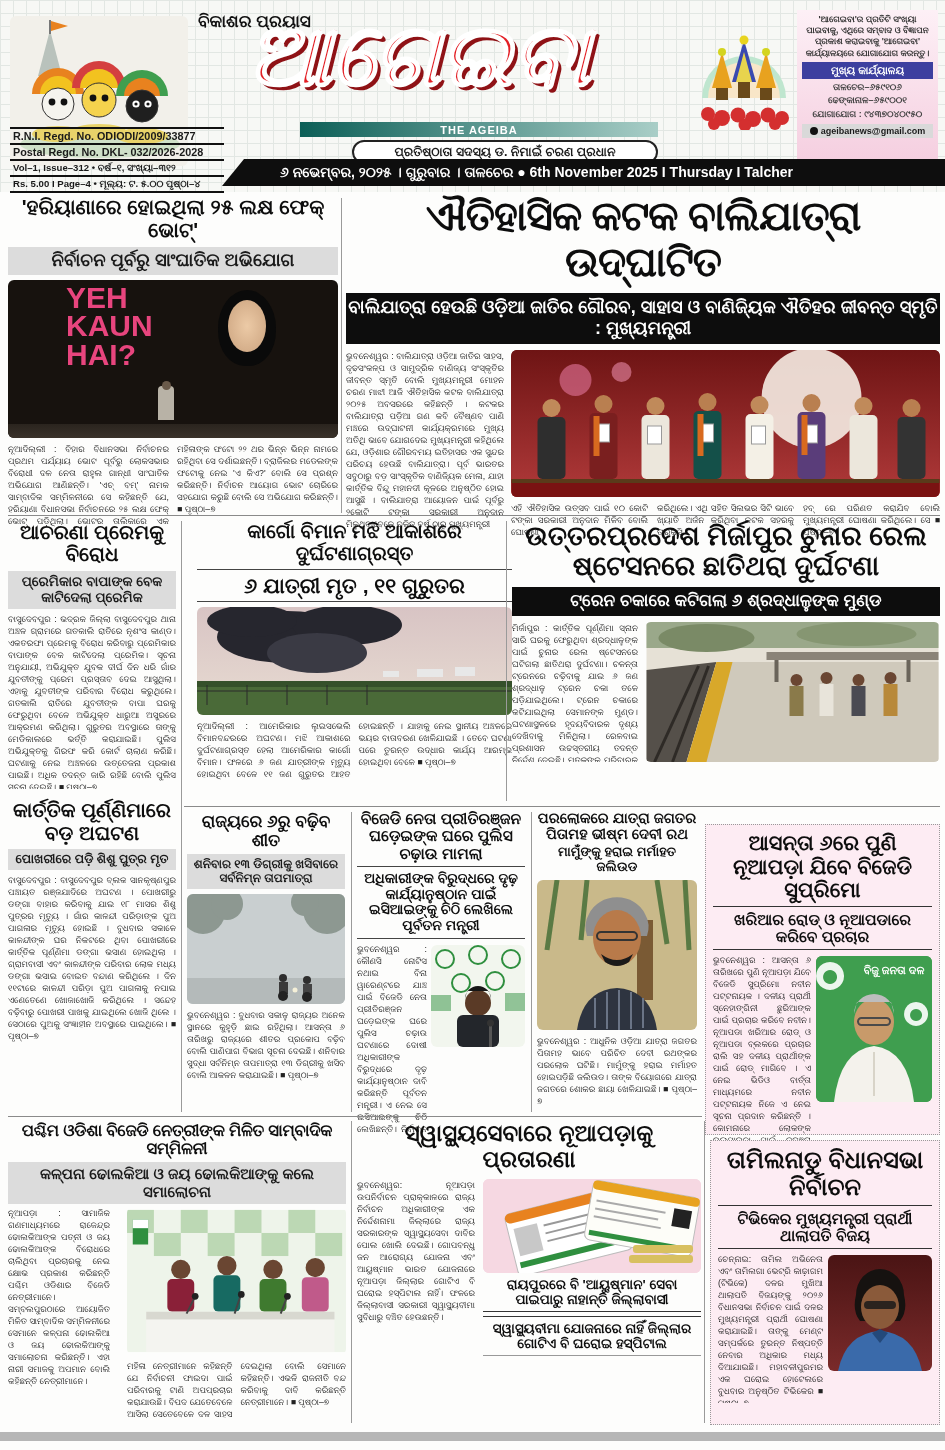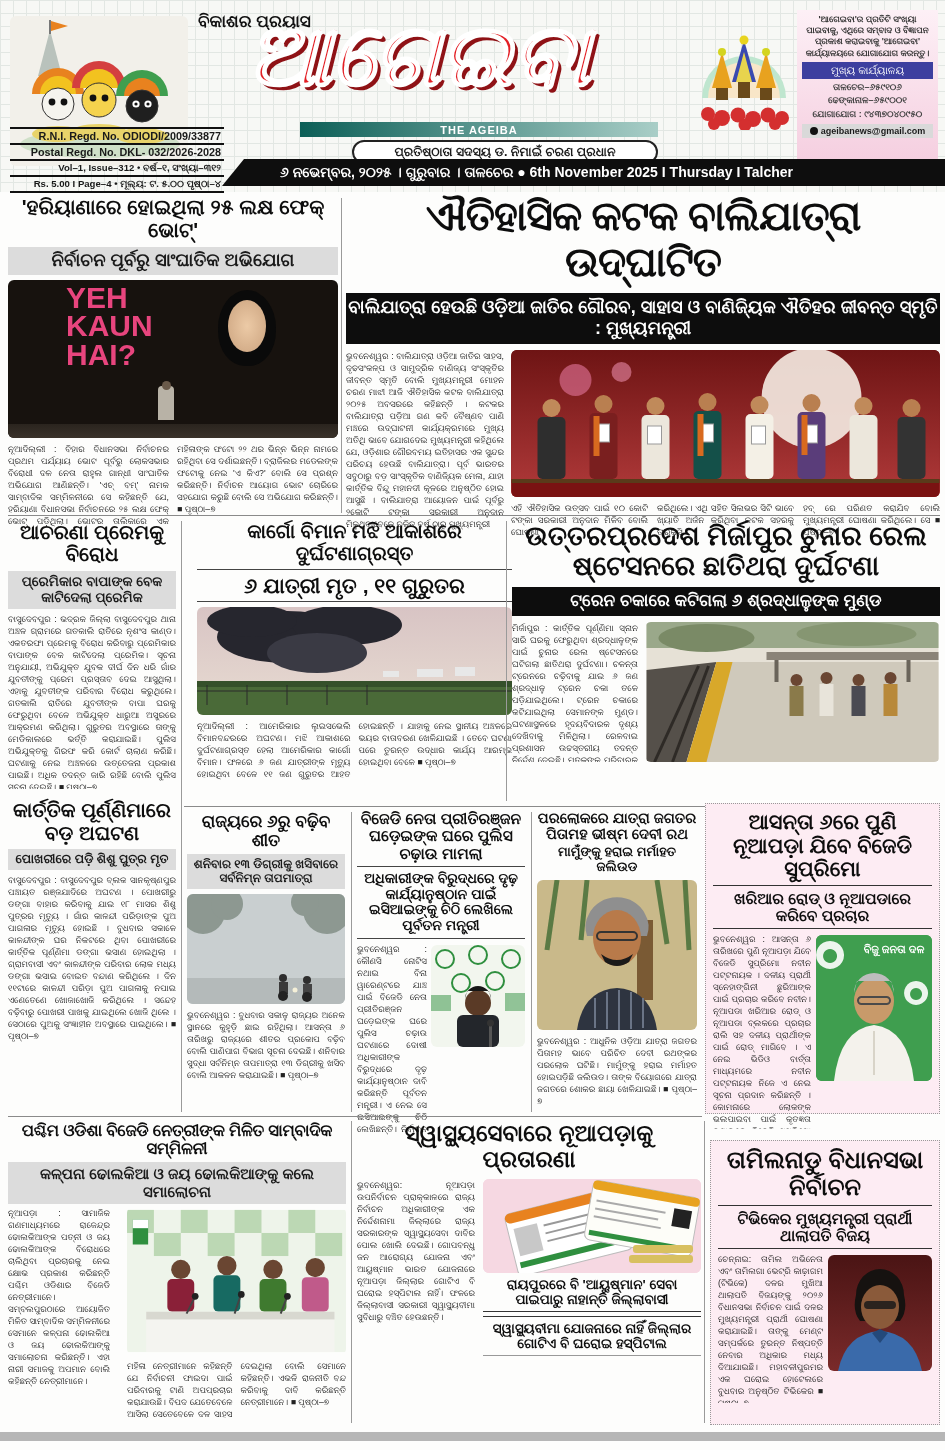--- a/index.html
+++ b/index.html
@@ -11,29 +11,29 @@
     background-size:13px 13px;}
   .tagline{position:absolute;left:198px;top:12px;font-weight:bold;font-size:17px;color:#111;}
   .logo{position:absolute;left:248px;top:6px;width:480px;font-size:86px;font-weight:900;font-style:italic;
     color:#e31e24;-webkit-text-stroke:2px #fff;text-shadow:4px 4px 0 #8f1216;white-space:nowrap;}
   .tealbar{position:absolute;left:300px;top:122px;width:358px;height:15px;
     background:linear-gradient(90deg,#0c5f57,#a9cec7);display:flex;align-items:center;justify-content:center;}
   .tealbar span{color:#fff;font-weight:bold;font-size:11px;letter-spacing:1px;}
   .founder{position:absolute;left:352px;top:140px;width:302px;height:20px;border:2px solid #222;border-radius:12px;
     background:#fff;font-size:12.5px;font-weight:bold;display:flex;align-items:center;justify-content:center;}
   .regblock{position:absolute;left:10px;top:127px;width:214px;border-top:2px solid #111;}
-  .regrow{border-bottom:2px solid #111;font-weight:bold;padding:1px 3px;white-space:nowrap;overflow:hidden;text-align:right;}
+  .regrow{border-bottom:2px solid #111;font-weight:bold;padding:1px 3px;white-space:nowrap;overflow:hidden;}
   .regrow.b{font-size:10.8px;} .regrow.s{font-size:9.6px;}
   .dateband{position:absolute;left:222px;top:159px;width:723px;height:27px;background:#0e0e0e;color:#fff;
     font-weight:bold;font-size:14px;line-height:27px;padding-left:58px;box-sizing:border-box;
     clip-path:polygon(22px 0,100% 0,100% 100%,0 100%);white-space:nowrap;}
   .contactbox{position:absolute;left:797px;top:10px;width:141px;height:150px;padding:4px 5px;box-sizing:border-box;
     background:linear-gradient(180deg,#fdf0f6,#f5cfe0);text-align:center;}
   .contactnote{font-size:8.6px;font-weight:bold;color:#333;line-height:1.3;}
-  .officeband{background:#3d3f9f;color:#fff;font-weight:normal;font-size:10.5px;margin:3px 0 2px;padding:2px 0;}
+  .officeband{background:#3d3f9f;color:#fff;font-weight:bold;font-size:10.5px;margin:3px 0 2px;padding:2px 0;}
   .phones{font-size:9px;font-weight:bold;color:#444;line-height:1.5;}
   .emailbar{background:#d9d9d9;font-size:9px;font-weight:bold;margin-top:3px;padding:2px 0;display:flex;
     align-items:center;justify-content:center;gap:3px;}
   .maildot{width:8px;height:8px;border-radius:50%;background:#111;display:inline-block;}
   
   .abs{position:absolute;box-sizing:border-box;}
   .hl{font-weight:bold;text-align:center;line-height:1.12;color:#0d0d0d;}
   .graybox{background:#dcdcdc;font-weight:bold;text-align:center;padding:3px 2px;line-height:1.2;}
   .blackband{background:#0d0d0d;color:#fff;font-weight:bold;text-align:center;padding:4px 2px;line-height:1.2;}
   .body{font-size:8.7px;line-height:1.38;text-align:justify;overflow:hidden;color:#222;}
@@ -400,21 +400,21 @@
             <line x1="70" y1="112" x2="70" y2="149"></line>
             <line x1="82" y1="110" x2="82" y2="150"></line>
             <line x1="94" y1="112" x2="94" y2="149"></line>
             <line x1="106" y1="118" x2="106" y2="148"></line>
           </g>
       </svg>
     </div>
     <div class="body" style="margin-top:5px;height:84px">ଭୁବନେଶ୍ୱର : ଆଧୁନିକ ଓଡ଼ିଆ ଯାତ୍ରା ଜଗତର ପିତାମହ ଭାବେ ପରିଚିତ ଦେବୀ ରଥଙ୍କର ପରଲୋକ ଘଟିଛି। ମାମୁଁଙ୍କୁ ହରାଇ ମର୍ମାହତ ହୋଇପଡ଼ିଛି ଜଲିଉଡ। ତାଙ୍କ ବିୟୋଗରେ ଯାତ୍ରା ଜଗତରେ ଶୋକର ଛାୟା ଖେଳିଯାଇଛି। ■ ପୃଷ୍ଠା–୭</div>
   </div>
 
-  <div class="abs pinkbox" style="left:705px;top:803px;width:235px;height:311px">
+  <div class="abs pinkbox" style="left:705px;top:824px;width:235px;height:311px">
     <div class="hl" style="font-size:21px">ଆସନ୍ତା ୬ରେ ପୁଣି ନୂଆପଡ଼ା ଯିବେ ବିଜେଡି ସୁପ୍ରିମୋ</div>
     <hr class="rule" style="border-color:#333">
     <div class="hl" style="font-size:15.5px">ଖରିଆର ରୋଡ୍ ଓ ନୂଆପଡାରେ କରିବେ ପ୍ରଚାର</div>
     <hr class="rule" style="border-color:#333">
     <div style="overflow:hidden;height:196px">
       <div class="photo" style="float:right;width:116px;height:146px;margin:2px 0 4px 5px;background:#3f9e4f">
         <svg viewBox="0 0 116 146">
           <rect width="116" height="146" fill="#3f9e4f"></rect>
           <g fill="#fff" opacity=".9">
               <path d="M14 34 a14 14 0 1 1 0.1 0Z"></path>

